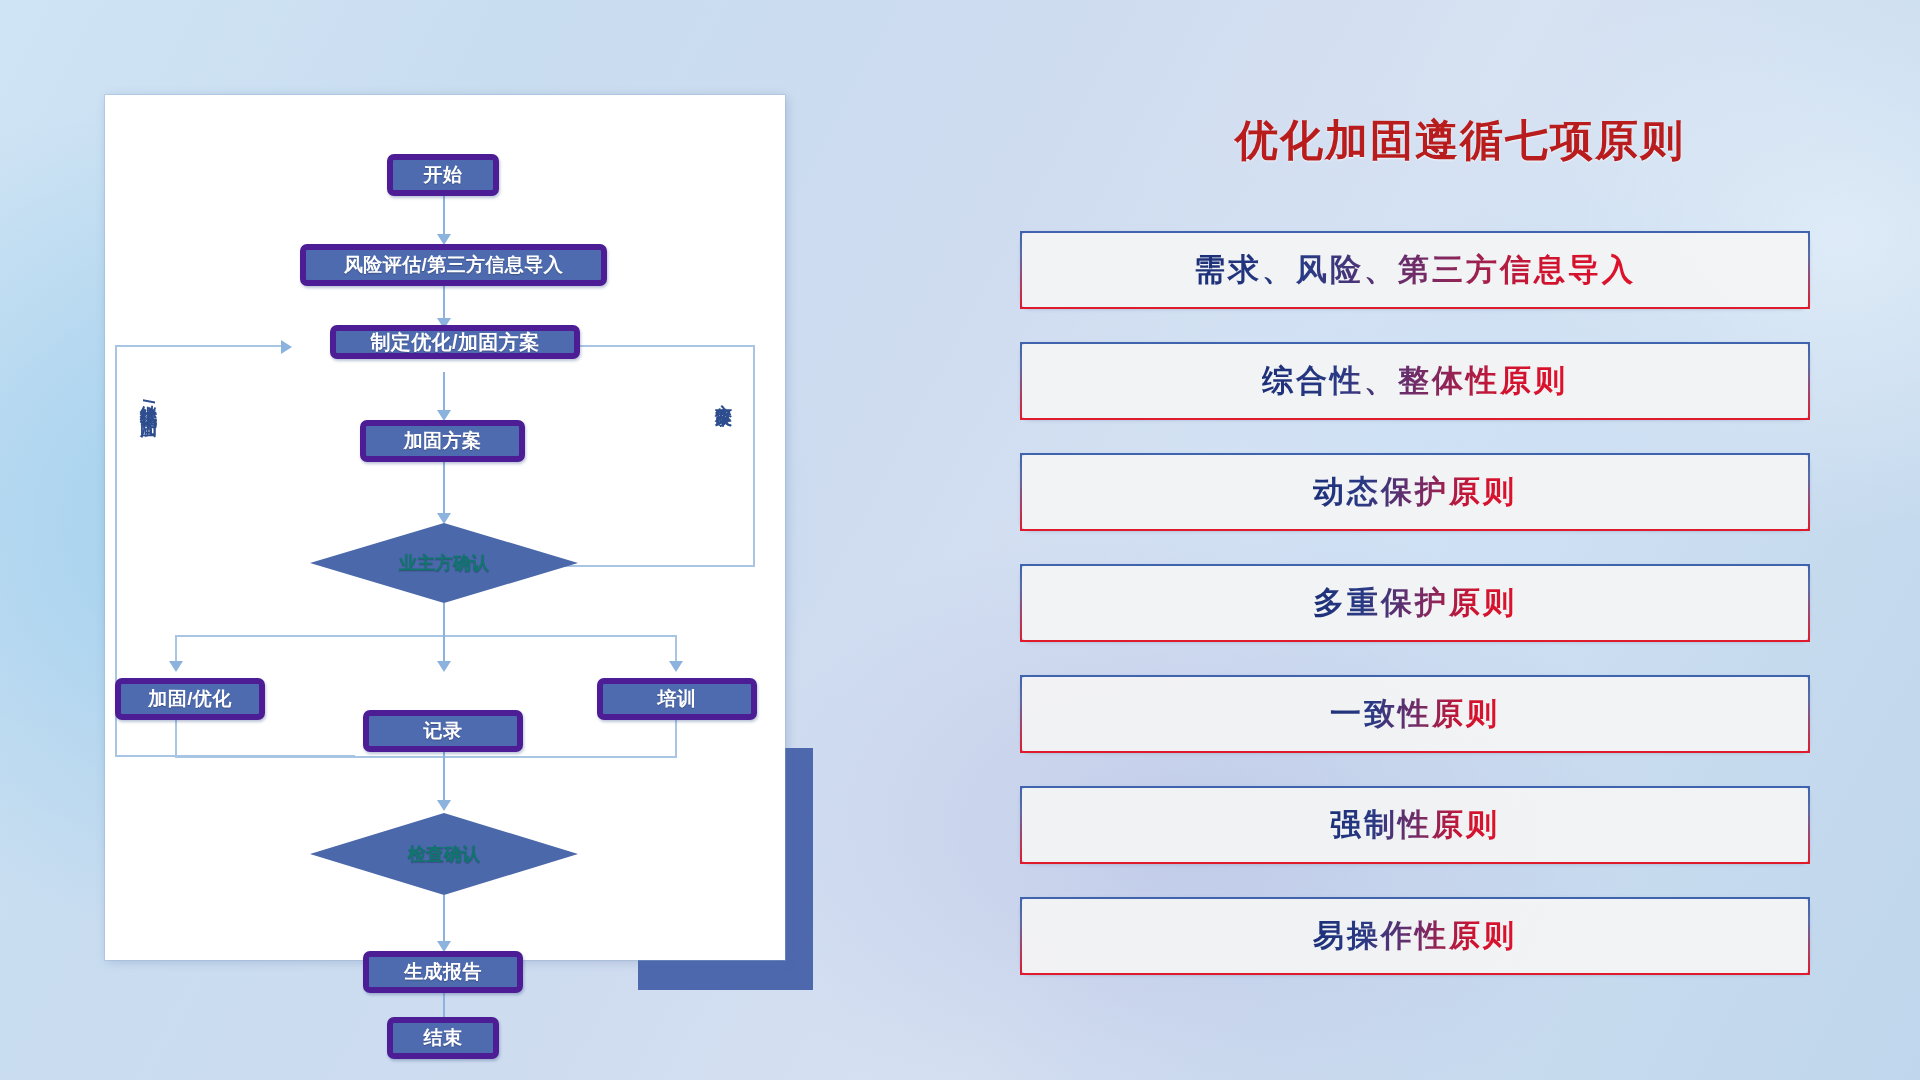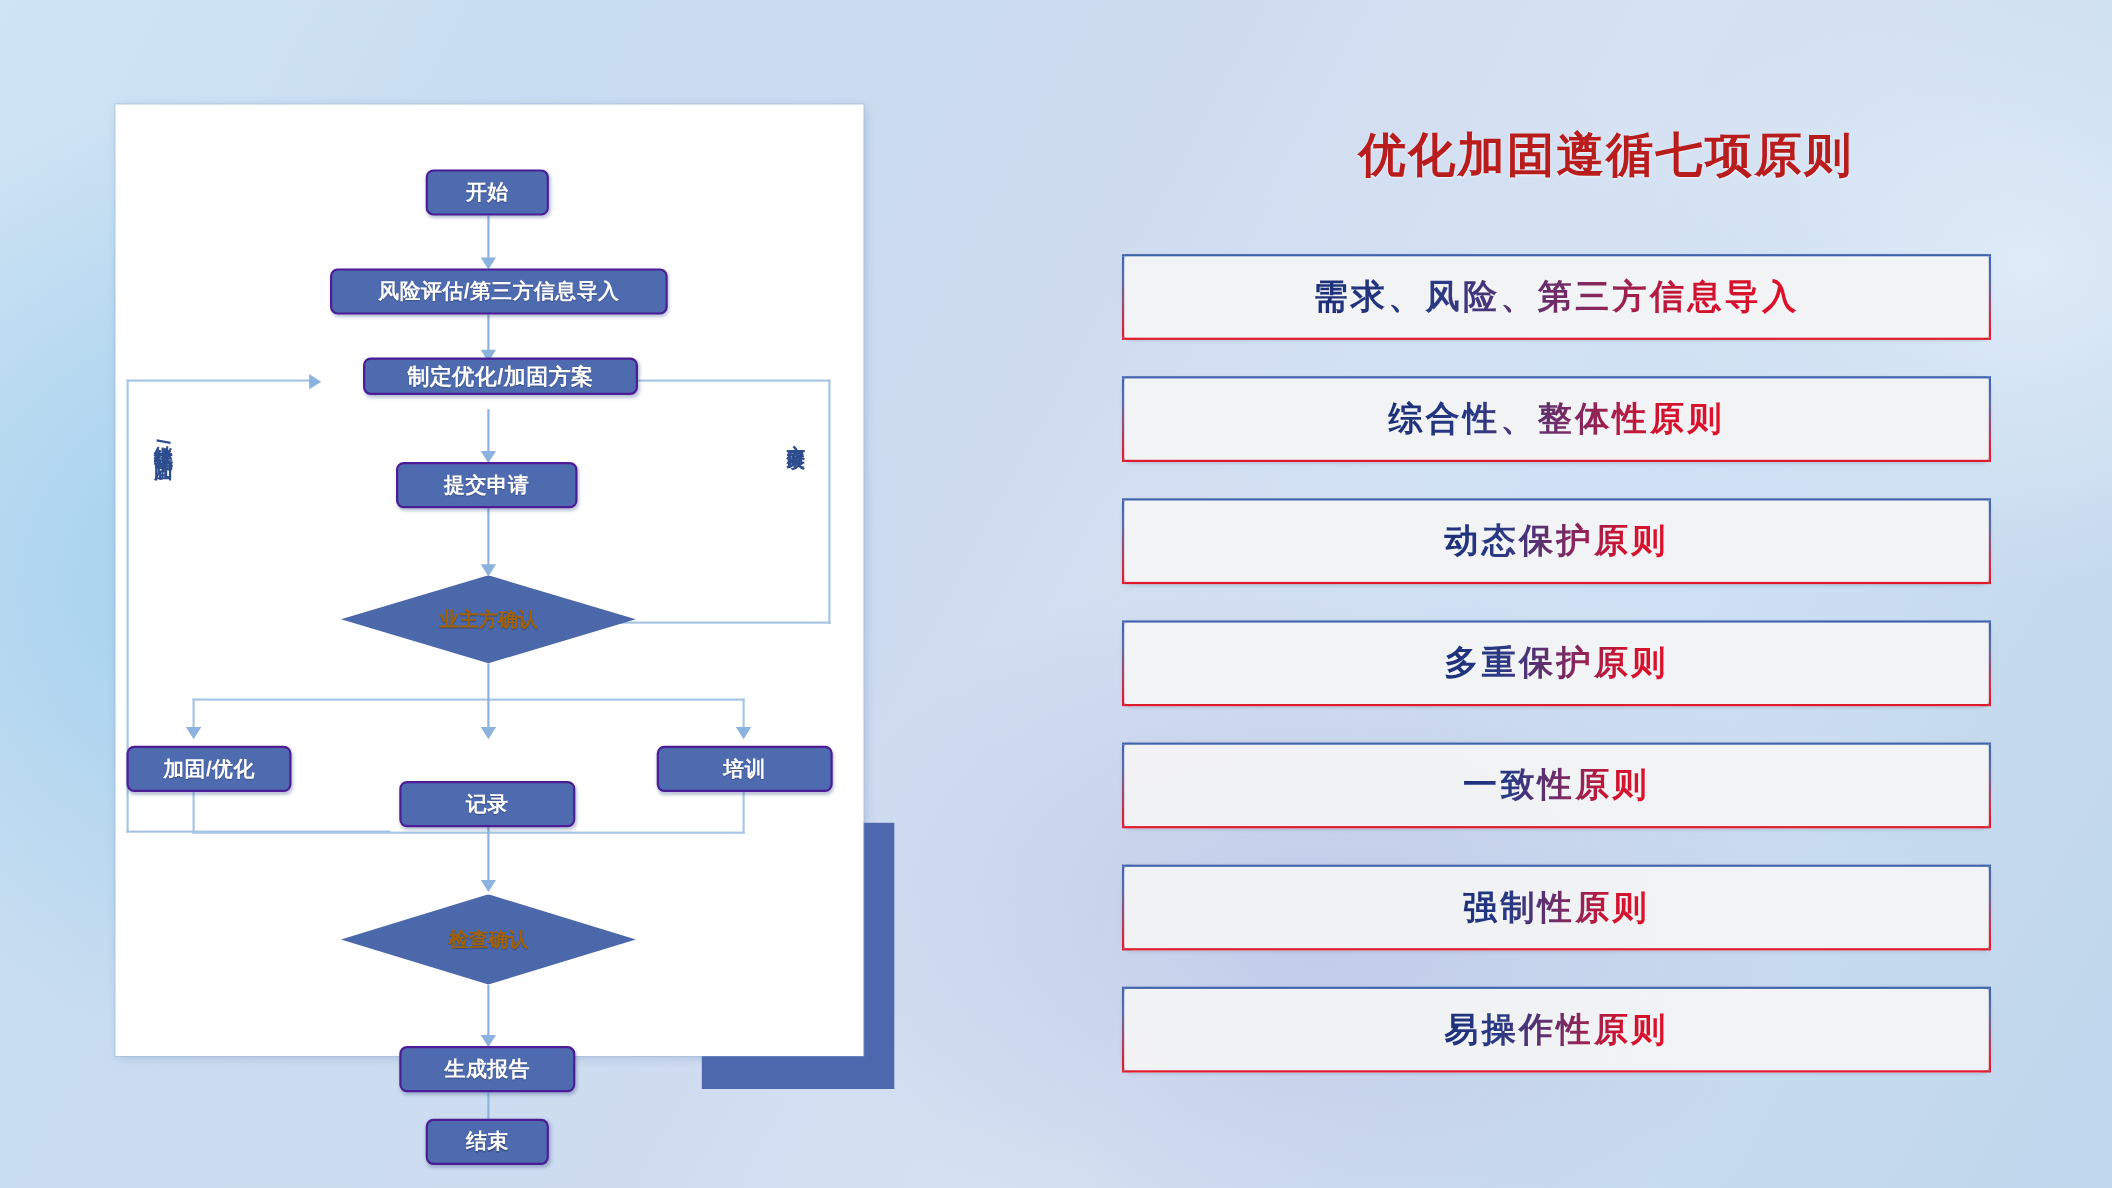--- a/index.html
+++ b/index.html
@@ -44,41 +44,41 @@
     inset: 0;
   }
 
   
   .node {
     position: absolute;
     display: flex;
     align-items: center;
     justify-content: center;
     background: #4e6bb0;
-    border: 2px solid #4c1d95;
+    border: 6px solid #4c1d95;
     border-radius: 7px;
     color: #ffffff;
     font-weight: bold;
     letter-spacing: 0.4px;
     text-shadow: 0 1px 1px rgba(0,0,0,0.25);
     box-shadow: 1px 2px 3px rgba(60,85,140,0.35);
     white-space: nowrap;
   }
 
   
   .diamond-wrap { position: absolute; }
   .diamond-shape {
     position: absolute; inset: 0;
     background: #4b68ab;
     clip-path: polygon(50% 0%, 100% 50%, 50% 100%, 0% 50%);
   }
   .diamond-label {
     position: absolute; inset: 0;
     display: flex; align-items: center; justify-content: center;
-    color: #a16207; font-weight: bold; white-space: nowrap;
+    color: #0f766e; font-weight: bold; white-space: nowrap;
     text-shadow: 0 1px 1px rgba(0,0,0,0.28);
   }
 
   
   .ln { position: absolute; background: #8cb3dd; }
   .ln.v { width: 2px; }
   .ln.h { height: 2px; }
   .ln.thin { background: #a8c6e4; }
 
   .arrow { position: absolute; width: 0; height: 0; }
@@ -210,21 +210,21 @@
 
       <div class="node" style="left:195px; top:149px; width:307px; height:42px; font-size:19px;">
         <span>风险评估/第三方信息导入</span>
       </div>
 
       <div class="node" style="left:225px; top:230px; width:250px; height:34px; font-size:20px;">
         <span>制定优化/加固方案</span>
       </div>
 
       <div class="node" style="left:255px; top:325px; width:165px; height:42px; font-size:19px;">
-        <span>提交申请</span>
+        <span>加固方案</span>
       </div>
 
       <div class="diamond-wrap" style="left:205px; top:428px; width:268px; height:80px;">
         <div class="diamond-shape"></div>
         <div class="diamond-label" style="font-size:18px;">业主方确认</div>
       </div>
 
       <div class="node" style="left:10px; top:583px; width:150px; height:42px; font-size:19px;">
         <span>加固/优化</span>
       </div>

